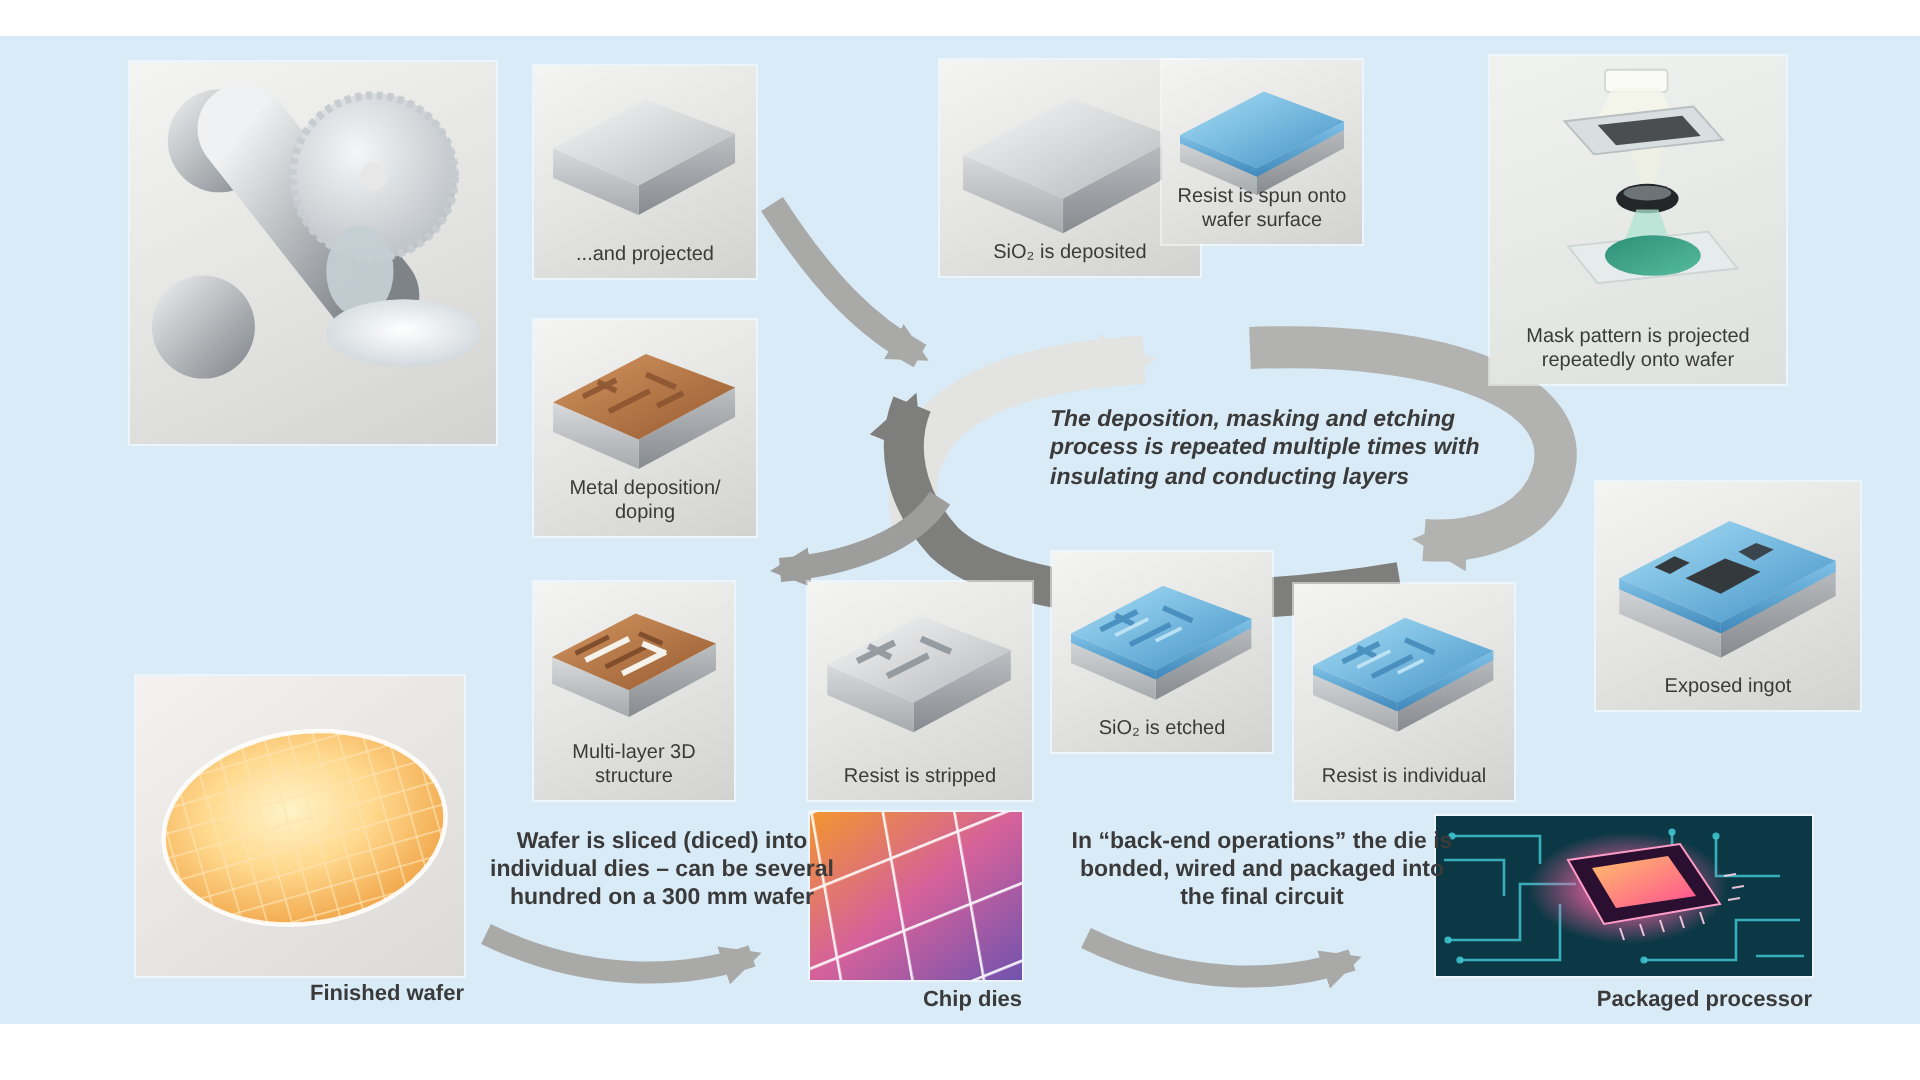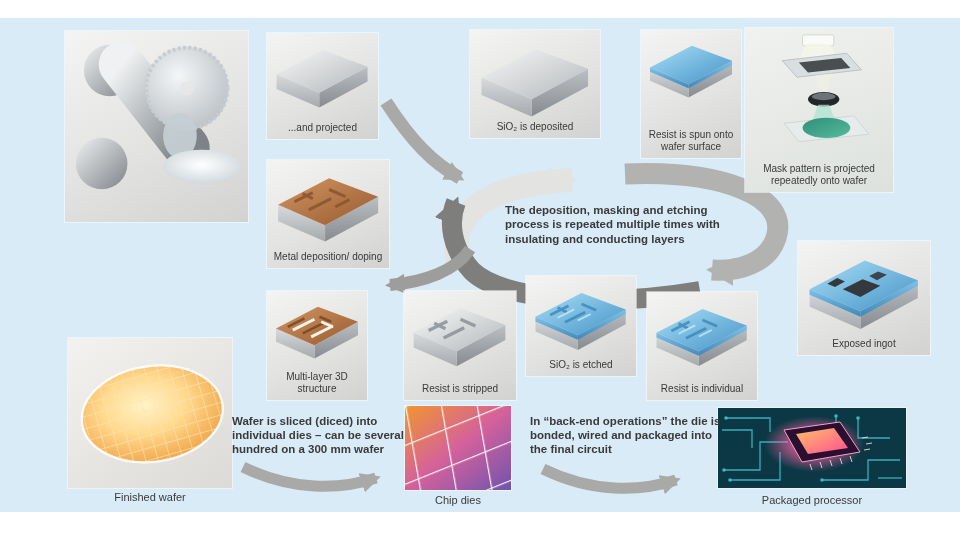--- a/index.html
+++ b/index.html
@@ -6,24 +6,24 @@
   body{width:960px;height:540px;position:relative;background:#ffffff;
        font-family:"Liberation Sans", sans-serif;color:#3a3a3a;overflow:hidden;}
   .stage{position:absolute;left:0;top:18px;width:960px;height:494px;background:#d9ebf7;}
   .arrows{position:absolute;left:0;top:0;width:960px;height:540px;z-index:1;}
   .card{position:absolute;z-index:2;background:linear-gradient(155deg,#f4f4f3 0%,#e3e3e2 55%,#d2d2d1 100%);
         box-shadow:0 0 0 1px rgba(255,255,255,.5);}
   .card .art{position:absolute;left:4%;top:4px;width:92%;}
   .cap{position:absolute;left:3px;right:3px;bottom:5px;text-align:center;
        font-size:10px;line-height:1.2;color:#3a3a3a;}
   .cap-lg{font-size:11.5px;bottom:9px;}
-  .subcap{position:absolute;z-index:3;text-align:center;font-size:11px;color:#3a3a3a;}
-  .note{position:absolute;z-index:3;font-size:11.5px;font-weight:bold;line-height:1.22;color:#3a3a3a;}
-  .cycle-text{position:absolute;z-index:3;left:505px;top:203px;width:240px;
-       font-size:11.5px;font-weight:bold;line-height:1.25;color:#3a3a3a;}
+  .subcap{position:absolute;z-index:3;text-align:right;font-size:11px;color:#3a3a3a;font-weight:bold;}
+  .note{position:absolute;z-index:3;font-size:11.5px;font-weight:bold;line-height:1.22;color:#3a3a3a;text-align:center;}
+  .cycle-text{position:absolute;z-index:3;left:525px;top:203px;width:240px;
+       font-size:11.5px;font-weight:bold;line-height:1.25;color:#3a3a3a;font-style:italic;}
   .defs-holder{position:absolute;width:0;height:0;overflow:hidden;}
 </style>
 </head>
 <body>
 
 <svg class="defs-holder" aria-hidden="true">
   <defs>
     <linearGradient id="gSilTop" x1="0" y1="0" x2="1" y2="1">
       <stop offset="0" stop-color="#f7f7f7"></stop>
         <stop offset="1" stop-color="#b4b8bb"></stop>
@@ -146,21 +146,21 @@
 
 <div class="card" style="left:470px;top:30px;width:130px;height:108px">
   <svg class="art slab" viewBox="0 0 110 80">
       <polygon points="52,60 104,32 104,48 52,76" fill="url(#gSilRight)"></polygon>
       <polygon points="6,40 52,60 52,76 6,56" fill="url(#gSilLeft)"></polygon>
       <polygon points="6,40 56,14 104,32 52,60" fill="url(#gSilTop)"></polygon>
     </svg>
   <div class="cap">SiO₂ is deposited</div>
 </div>
 
-<div class="card" style="left:641px;top:30px;width:100px;height:128px">
+<div class="card" style="left:581px;top:30px;width:100px;height:92px">
   <svg class="art slab" viewBox="0 0 110 80">
       <polygon points="52,60 104,32 104,48 52,76" fill="url(#gSilRight)"></polygon>
       <polygon points="6,40 52,60 52,76 6,56" fill="url(#gSilLeft)"></polygon>
       <polygon points="52,60 104,32 104,37 52,65" fill="url(#gBlueEdge)"></polygon>
       <polygon points="6,40 52,60 52,65 6,45" fill="url(#gBlueEdge)"></polygon>
       <polygon points="6,40 56,14 104,32 52,60" fill="url(#gBlueTop)"></polygon>
     </svg>
   <div class="cap">Resist is spun onto wafer surface</div>
 </div>
 
@@ -173,21 +173,21 @@
     <polygon points="70,44 88,42 82,66 76,66" fill="#eef0e2" opacity="0.8"></polygon>
     <ellipse cx="79" cy="70" rx="17" ry="8" fill="#23272a"></ellipse>
     <ellipse cx="79" cy="67" rx="13" ry="4" fill="#6d7478"></ellipse>
     <polygon points="73,76 85,76 94,100 64,100" fill="#aee3d2" opacity="0.75"></polygon>
     <polygon points="36,96 112,88 128,108 52,116" fill="#e6ecec" stroke="#cdd4d4"></polygon>
     <ellipse cx="82" cy="101" rx="26" ry="11" fill="url(#gGreen)"></ellipse>
   </svg>
   <div class="cap">Mask pattern is projected repeatedly onto wafer</div>
 </div>
 
-<div class="card" style="left:267px;top:160px;width:122px;height:108px">
+<div class="card" style="left:267px;top:160px;width:111px;height:108px">
   <svg class="art slab" viewBox="0 0 110 80">
       <polygon points="52,60 104,32 104,48 52,76" fill="url(#gSilRight)"></polygon>
       <polygon points="6,40 52,60 52,76 6,56" fill="url(#gSilLeft)"></polygon>
       <polygon points="6,40 56,14 104,32 52,60" fill="url(#gCopTop)"></polygon>
       <g stroke="#8a5330" stroke-width="3" fill="none" opacity="0.85">
         <path d="M22,37 l18,-9"></path>
         <path d="M36,45 l22,-11"></path>
         <path d="M56,25 l16,7"></path>
         <path d="M30,29 l10,5"></path>
         <path d="M62,42 l14,-7"></path>

